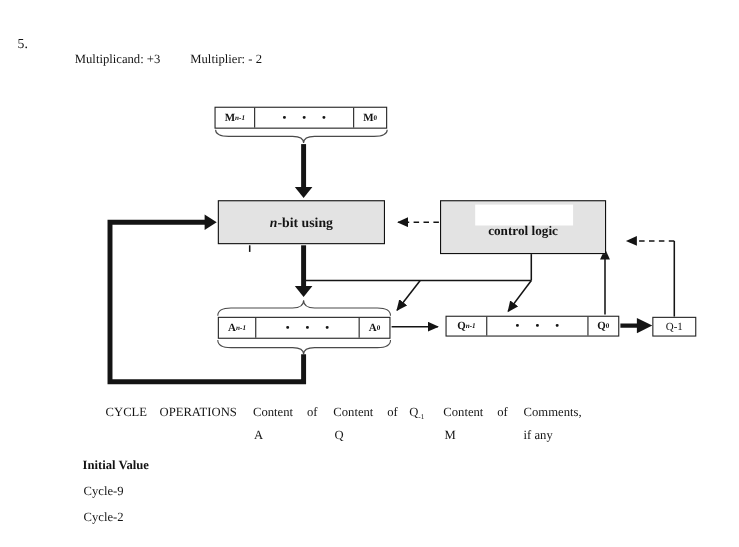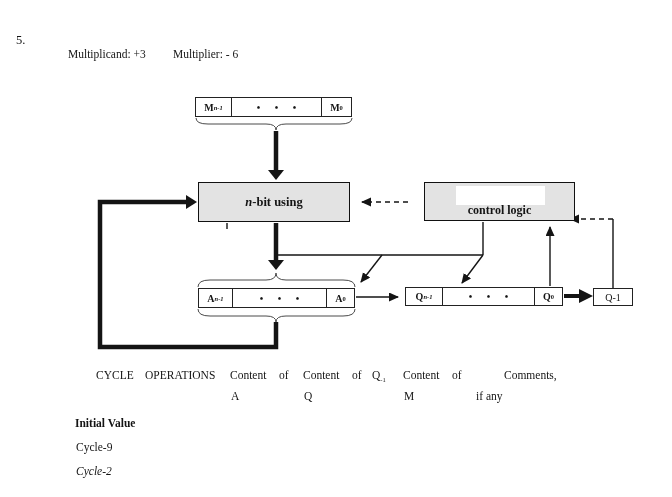--- a/index.html
+++ b/index.html
@@ -36,34 +36,34 @@
   #qreg{left:405px;top:287px;width:158px;height:19px;}
   #qreg .cl{width:37px;} #qreg .cr{width:28px;}
   #qm1{position:absolute;left:593px;top:288px;width:40px;height:18px;background:#fff;
        border:1.2px solid #222;box-sizing:border-box;display:flex;align-items:center;
        justify-content:center;font-size:10px;z-index:2;}
 
   
   .blk{position:absolute;background:var(--box-fill,#e3e3e3);border:1.5px solid #111;
        box-sizing:border-box;z-index:2;font-weight:bold;font-size:12.5px;}
   #adder{left:198px;top:182px;width:152px;height:40px;display:flex;align-items:center;justify-content:center;}
-  #control{left:424px;top:182px;width:151px;height:39px;}
+  #control{left:400px;top:182px;width:151px;height:49px;}
   #control .patch{position:absolute;left:31px;top:3px;width:89px;height:19px;background:#fff;}
   #control .lbl{position:absolute;left:0;right:0;top:20px;text-align:center;font-size:12px;}
 
   
   .tw{position:absolute;font-size:11.5px;white-space:nowrap;z-index:3;}
   #t-cycle{left:72px;top:369px;margin-left:24px;} #t-ops{left:145px;top:369px;}
   #t-c1{left:230px;top:369px;}  #t-of1{left:279px;top:369px;}
   #t-c2{left:303px;top:369px;}  #t-of2{left:352px;top:369px;}
   #t-q{left:372px;top:369px;}   #t-c3{left:403px;top:369px;}
-  #t-of3{left:452px;top:369px;} #t-comments{left:476px;top:369px;margin-left:28px;}
+  #t-of3{left:452px;top:369px;} #t-comments{left:476px;top:369px;}
   #t-a{left:231px;top:390px;}   #t-qq{left:304px;top:390px;}
   #t-m{left:404px;top:390px;}   #t-ifany{left:476px;top:390px;}
-  #t-row0{left:75px;top:417px;font-weight:bold;} #t-row1{left:76px;top:441px;} #t-row2{left:76px;top:465px;font-style:italic;}
+  #t-row0{left:75px;top:417px;font-weight:bold;} #t-row1{left:76px;top:441px;} #t-row2{left:76px;top:465px;}
 </style>
 </head>
 <body>
 
 <div id="page">
 
   <svg id="wires" width="672" height="497" viewBox="0 0 672 497">
     <defs>
       <marker id="ah" markerUnits="userSpaceOnUse" markerWidth="11" markerHeight="10" refX="9" refY="4.5" orient="auto">
         <path d="M0,0 L10,4.5 L0,9 Z" fill="#141414"></path>
@@ -119,21 +119,21 @@
     <g class="thin dash">
       <line x1="408" y1="202" x2="362" y2="202" marker-end="url(#ah)"></line>
     </g>
     <g class="thin dash">
       <line x1="613" y1="219" x2="570" y2="219" marker-end="url(#ah)"></line>
     </g>
   </svg>
 
   <div id="qnum" class="qtext">5.</div>
   <div id="mcand" class="qtext">Multiplicand: +3</div>
-  <div id="mplier" class="qtext">Multiplier:  - 6</div>
+  <div id="mplier" class="qtext">Multiplier:  - 2</div>
 
   <div id="mreg" class="reg">
     <div class="cl">
         <span>M</span>
         <span class="sb it">n-1</span>
       </div>
     <div class="cm">• • •</div>
     <div class="cr">
         <span>M</span>
         <span class="sb">0</span>

